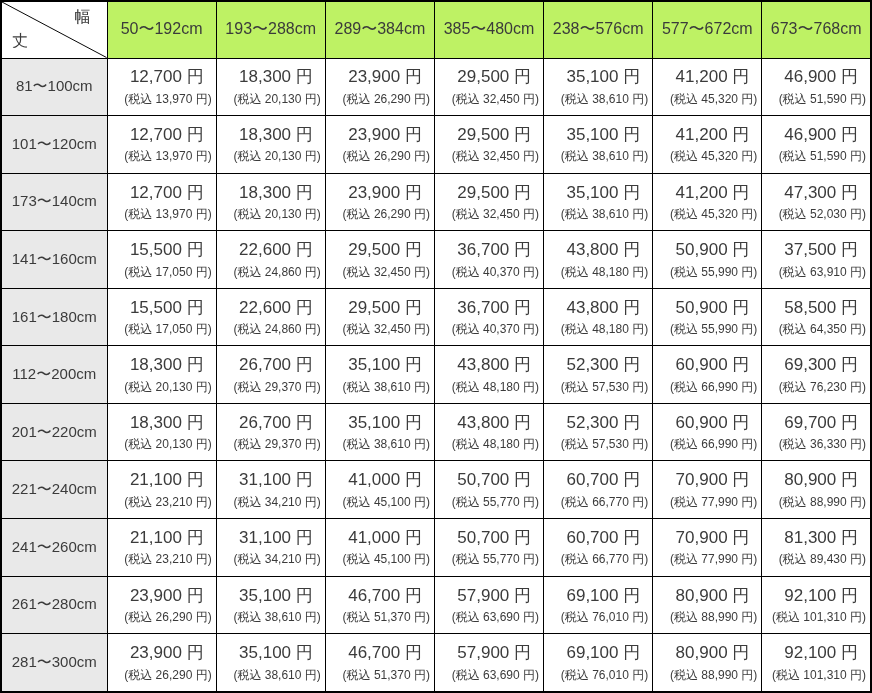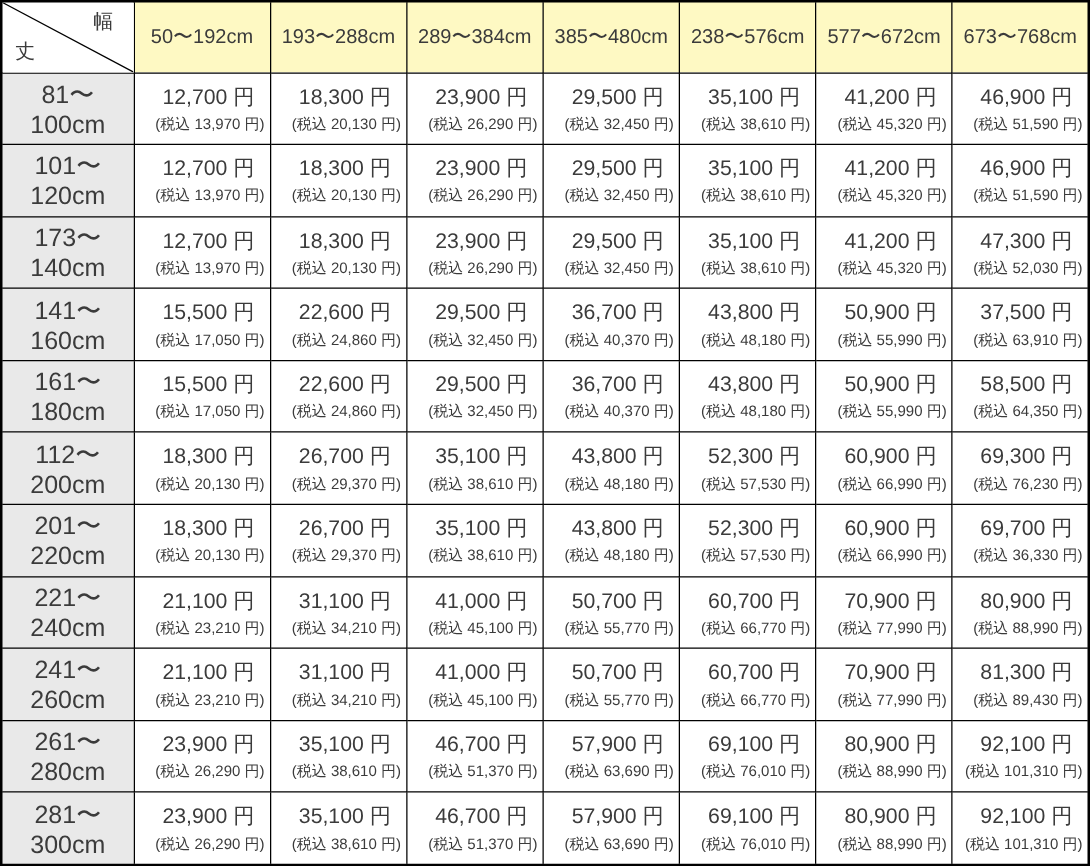--- a/index.html
+++ b/index.html
@@ -14,21 +14,21 @@
     height: 693px;
     border-collapse: collapse;
     table-layout: fixed;
     border: 2px solid #000;
   }
   .price-table th, .price-table td {
     border: 1px solid #000;
   }
   thead tr { height: 57px; }
   thead th {
-    background: #fef9c3;
+    background: #bef264;
     font-weight: normal;
     font-size: 16px;
     color: #3b3b3b;
     text-align: center;
     vertical-align: middle;
   }
   th.corner {
     width: 106px;
     background: #ffffff;
     position: relative;
@@ -39,21 +39,21 @@
     position: absolute; top: 5px; right: 16px;
     font-size: 16px; color: #3b3b3b;
   }
   .corner-row-label {
     position: absolute; bottom: 6px; left: 10px;
     font-size: 16px; color: #3b3b3b;
   }
   tbody th {
     background: #e9e9e9;
     font-weight: normal;
-    font-size: 20px;
+    font-size: 15px;
     color: #3b3b3b;
     text-align: center;
     vertical-align: middle;
     padding: 0 2px;
     margin-top: 14px;
   }
   tbody td {
     background: #ffffff;
     vertical-align: middle;
     padding: 0 3px;

